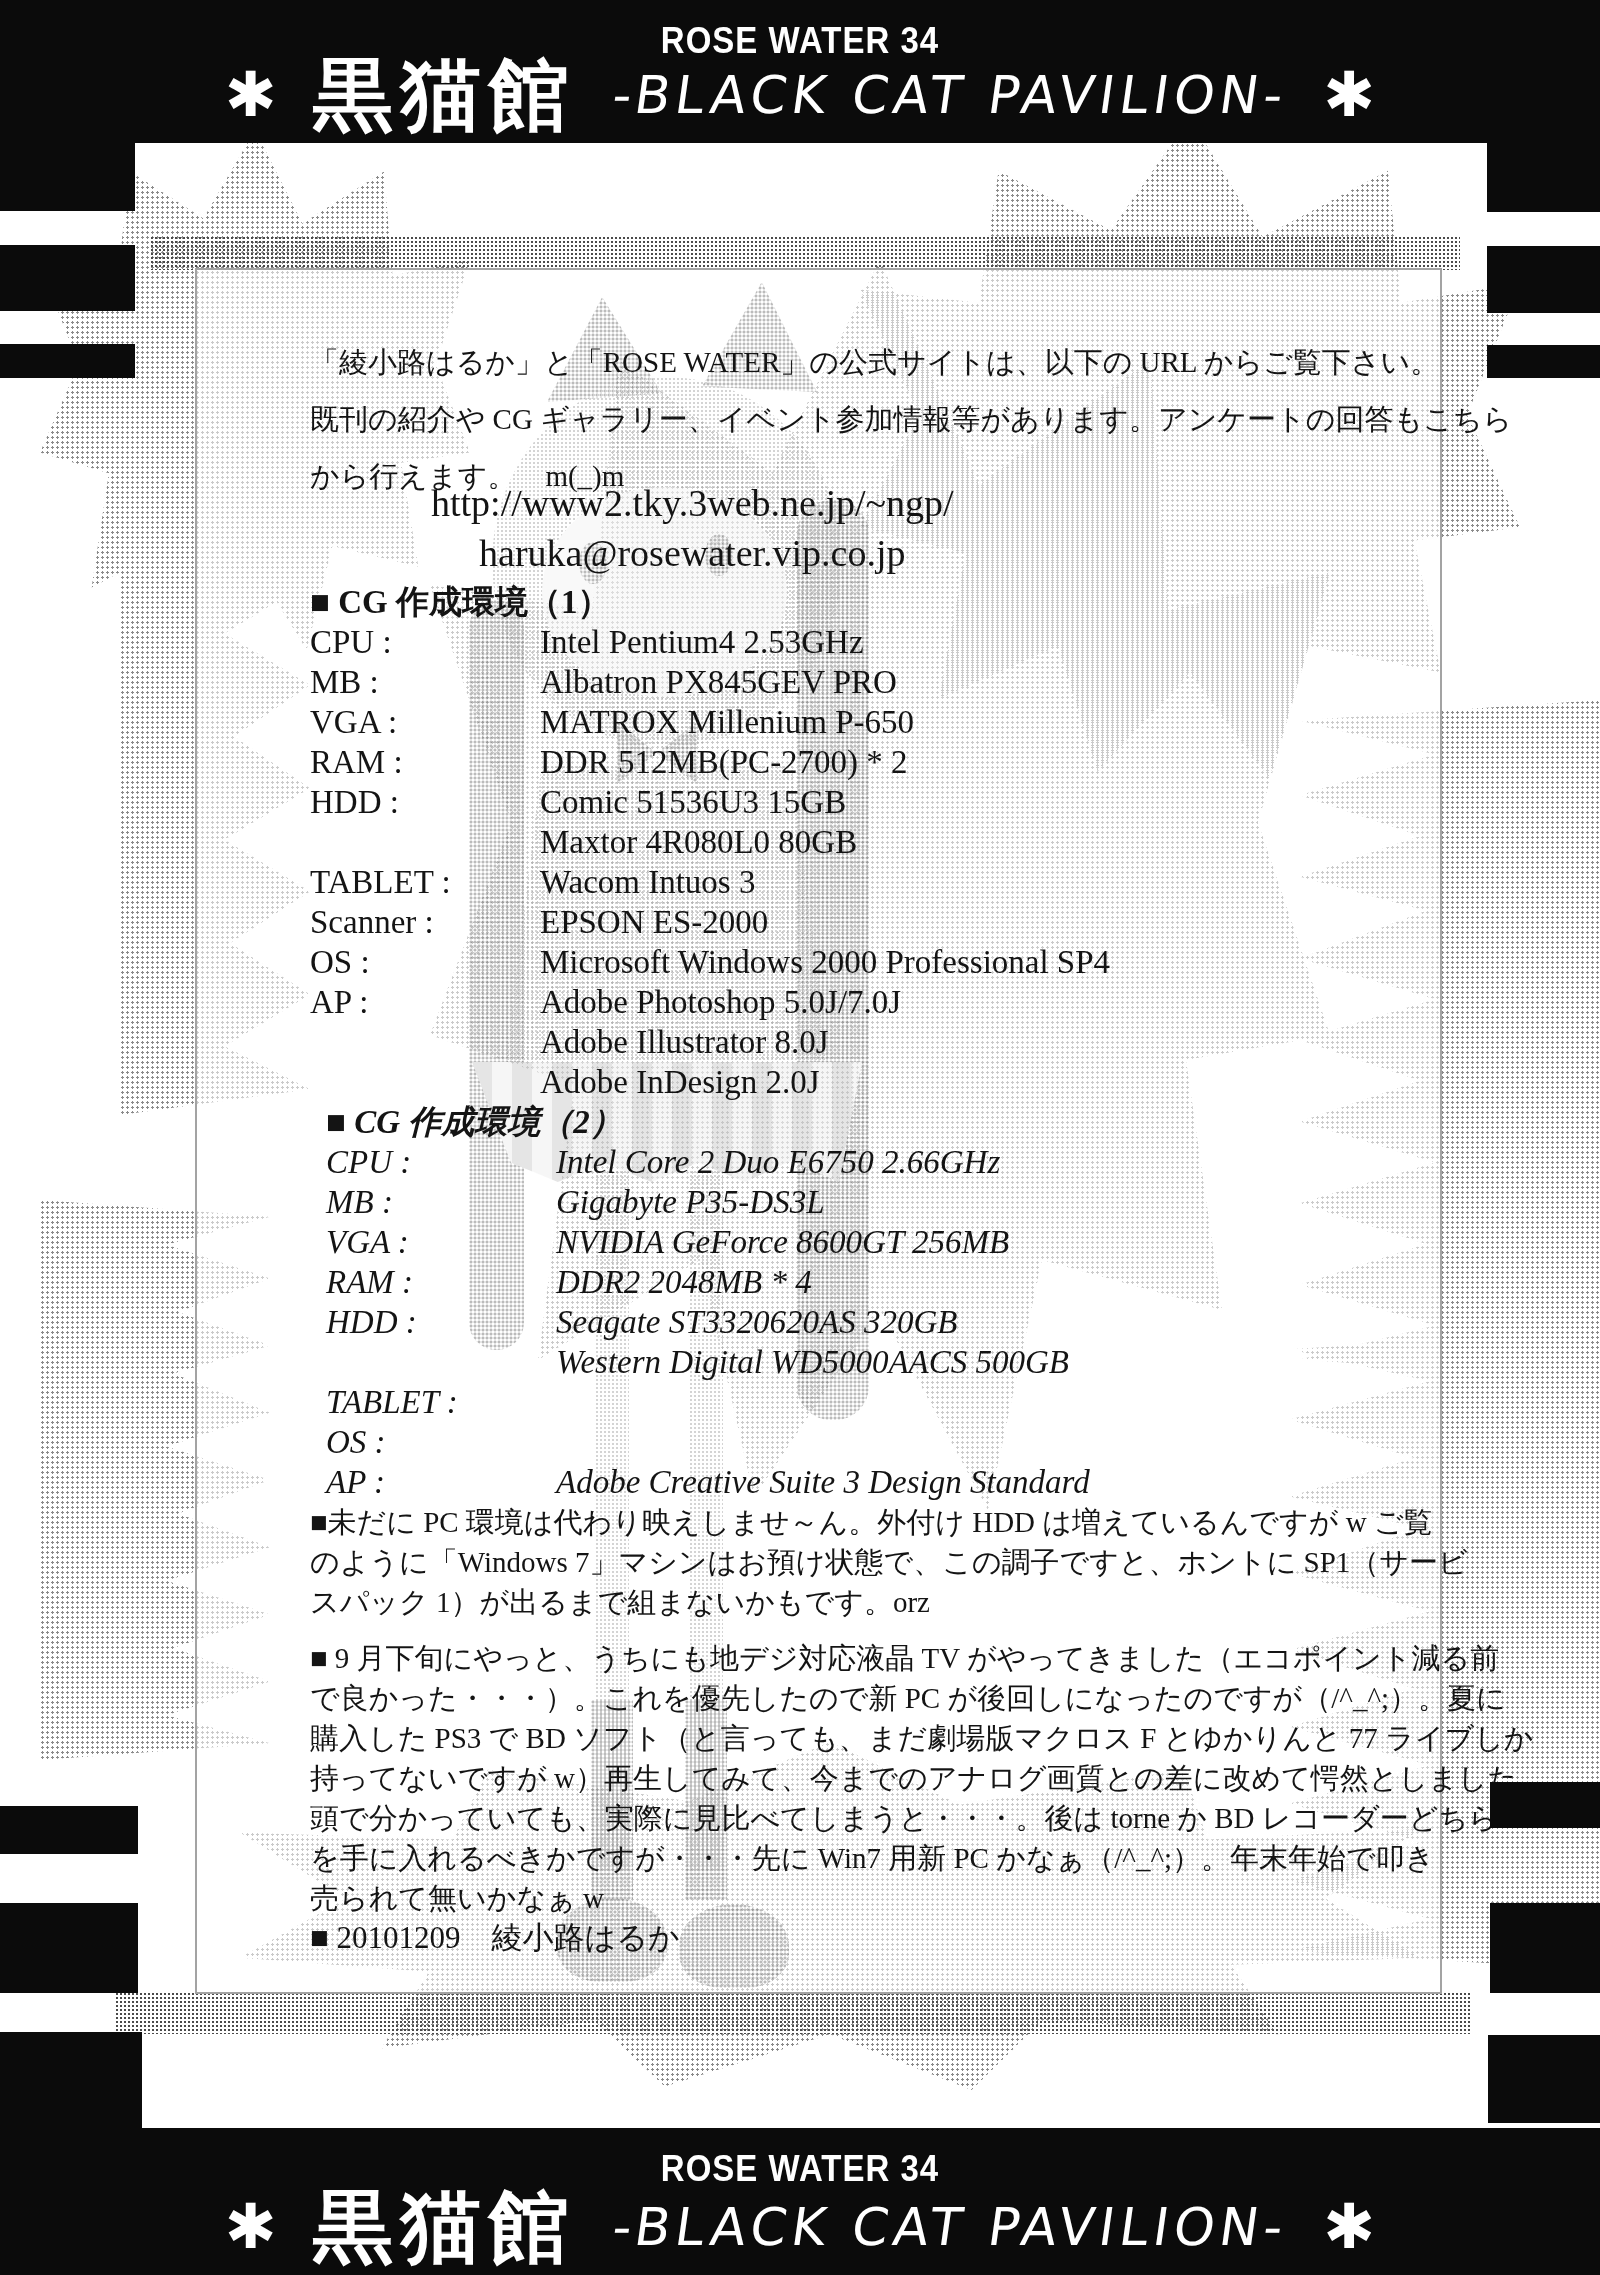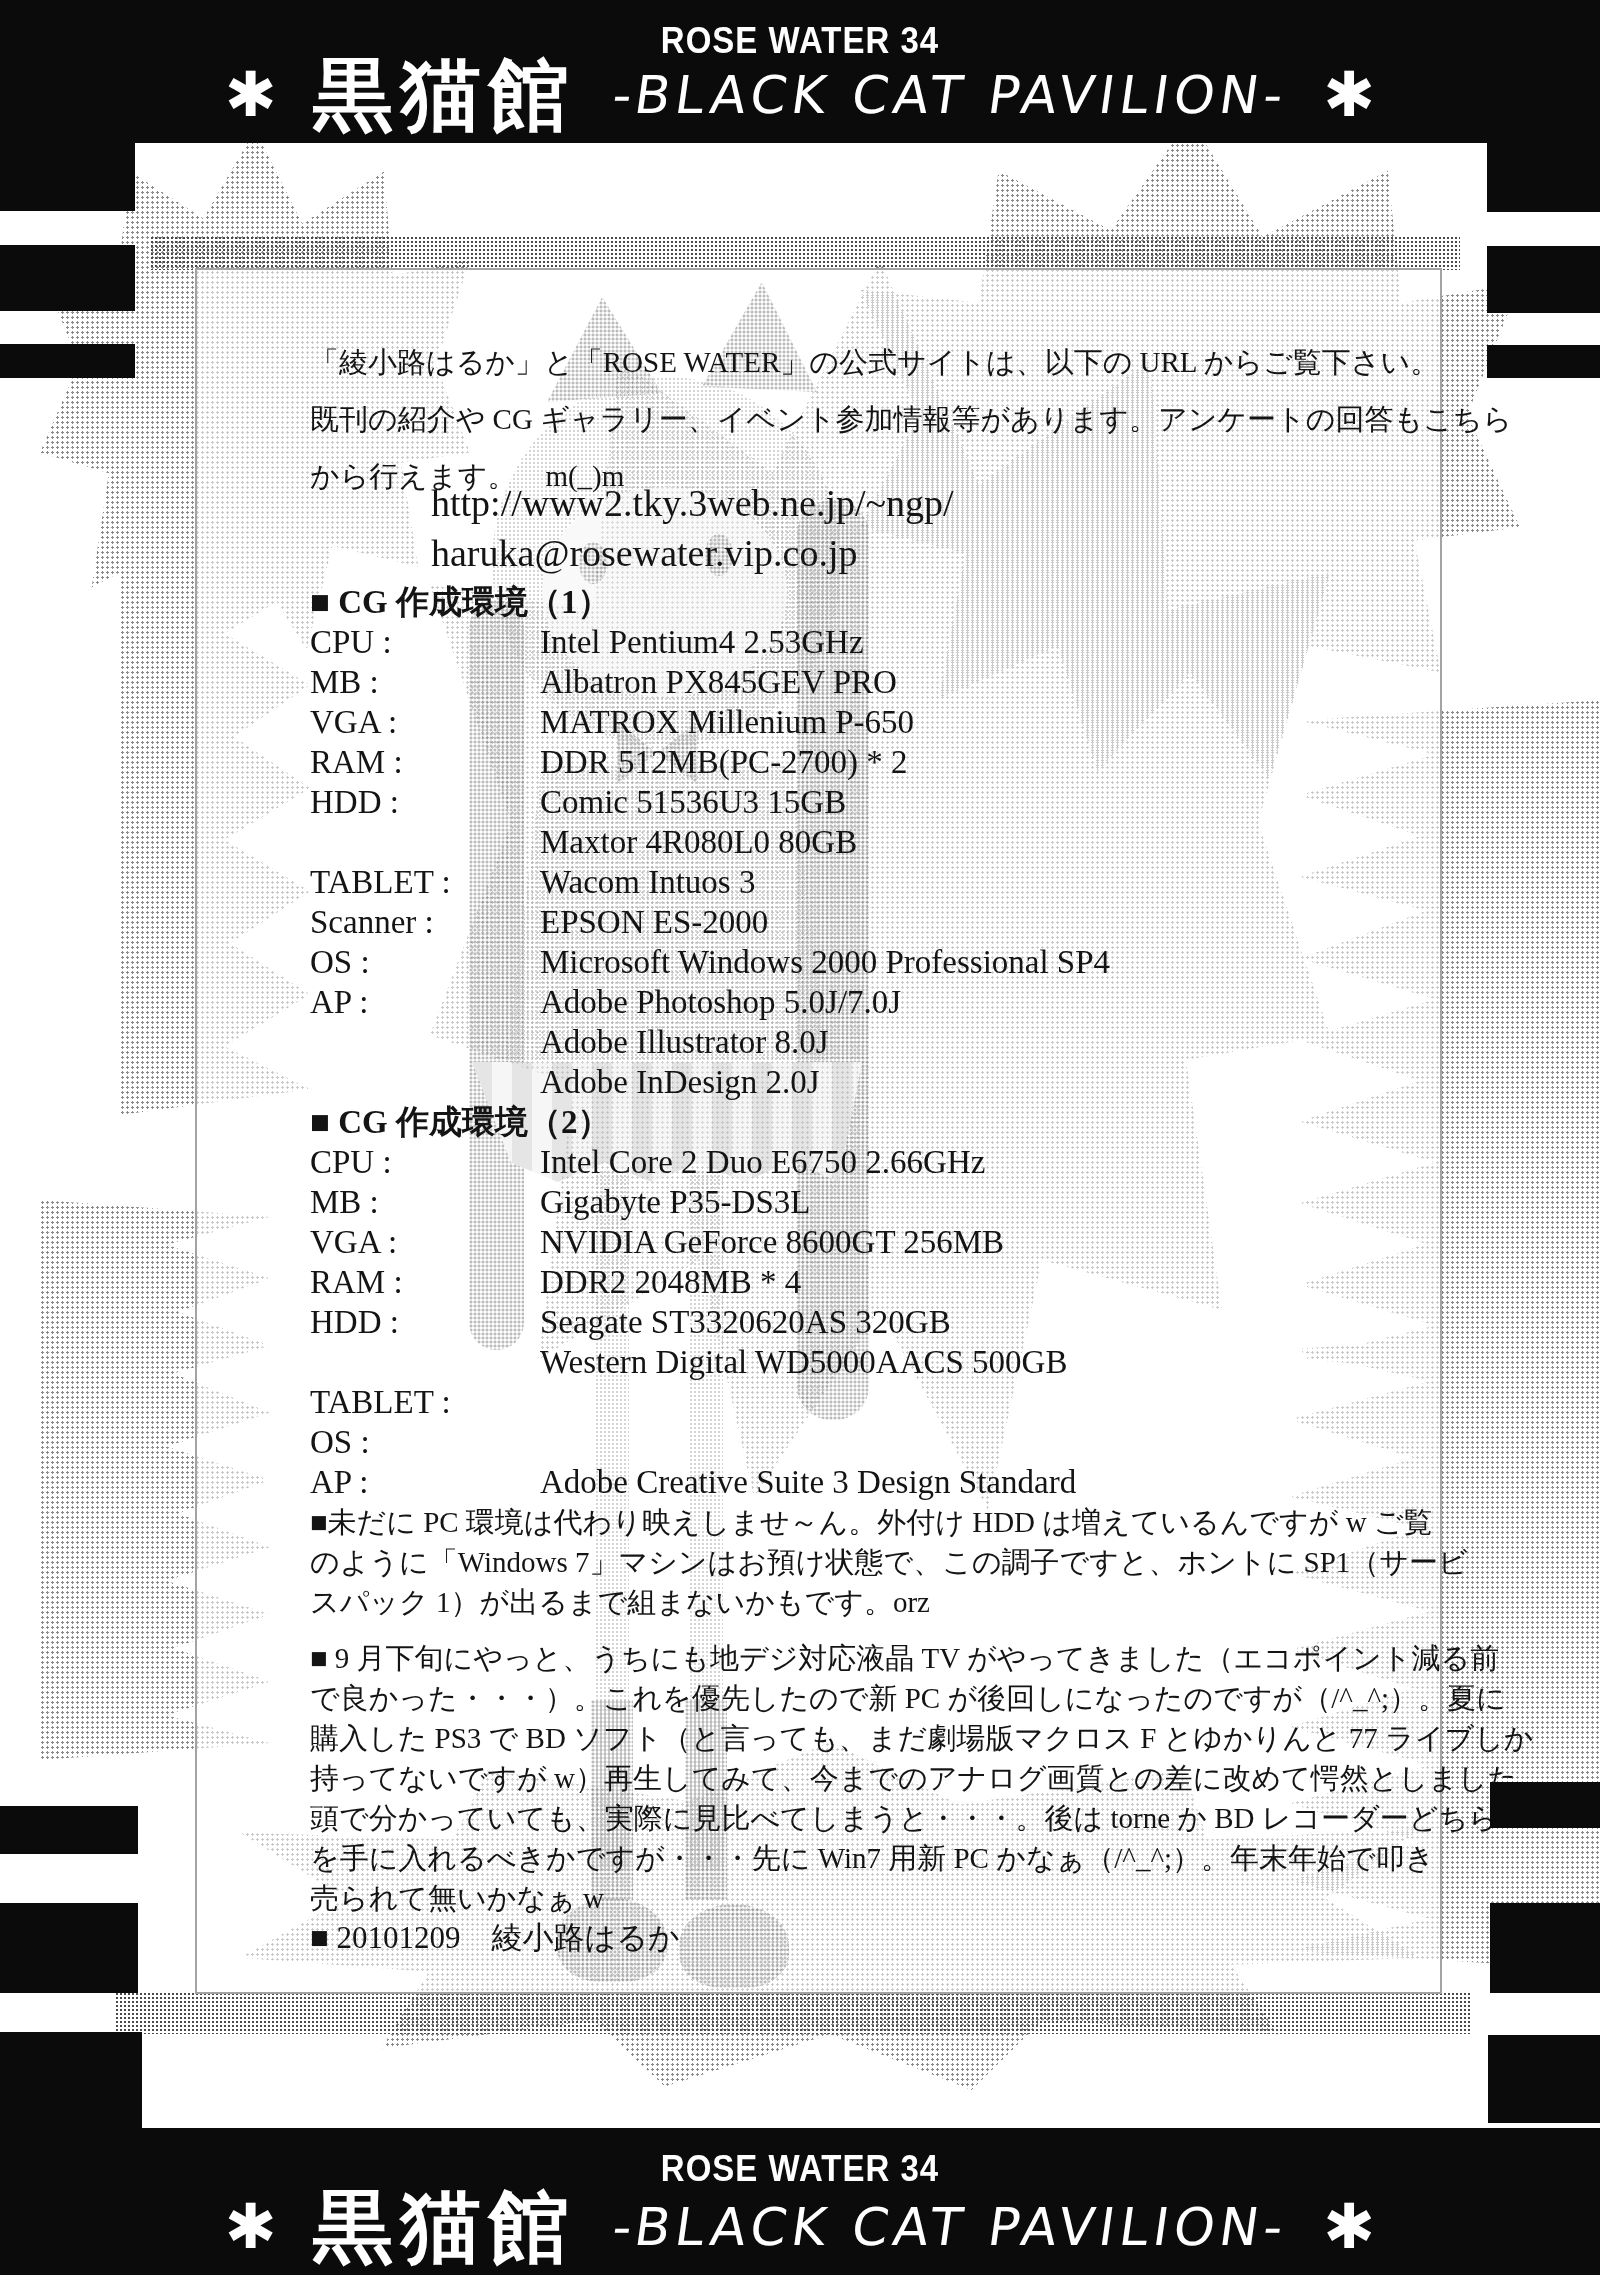--- a/index.html
+++ b/index.html
@@ -122,21 +122,21 @@
         <div class="ht-d" style="left:360px;top:1628px;width:110px;height:84px;border-radius:50% 50% 40% 40%;"></div>
         <div class="ht-d" style="left:482px;top:1634px;width:110px;height:84px;border-radius:50% 50% 40% 40%;"></div>
       </div>
 
       <section class="txt intro" style="left:113px;top:64px;">
         <p class="jline">「綾小路はるか」と「ROSE WATER」の公式サイトは、以下の URL からご覧下さい。</p>
         <p class="jline">既刊の紹介や CG ギャラリー、イベント参加情報等があります。アンケートの回答もこちら</p>
         <p class="jline">から行えます。　m(_)m</p>
       </section>
 
-      <section class="txt url-block" style="left:234px;top:208px;">
+      <section class="txt url-block" style="left:234px;top:208px;text-align:center;">
         <p>http://www2.tky.3web.ne.jp/~ngp/</p>
         <p>haruka@rosewater.vip.co.jp</p>
       </section>
 
       <section class="txt" style="left:0;top:312px;width:100%;">
         <h2 class="sec-heading" style="margin-left:113px;">■ CG 作成環境（1）</h2>
         <div class="spec-row">
             <span class="spec-label">CPU :</span>
             <span class="spec-value">Intel Pentium4 2.53GHz</span>
           </div>
@@ -179,21 +179,21 @@
         <div class="spec-row">
             <span class="spec-label"></span>
             <span class="spec-value">Adobe Illustrator 8.0J</span>
           </div>
         <div class="spec-row">
             <span class="spec-label"></span>
             <span class="spec-value">Adobe InDesign 2.0J</span>
           </div>
       </section>
 
-      <section class="txt" style="left:0;top:832px;width:100%;">
+      <section class="txt" style="left:16px;top:832px;width:100%;font-style:italic;">
         <h2 class="sec-heading" style="margin-left:113px;">■ CG 作成環境（2）</h2>
         <div class="spec-row">
             <span class="spec-label">CPU :</span>
             <span class="spec-value">Intel Core 2 Duo E6750 2.66GHz</span>
           </div>
         <div class="spec-row">
             <span class="spec-label">MB :</span>
             <span class="spec-value">Gigabyte P35-DS3L</span>
           </div>
         <div class="spec-row">

